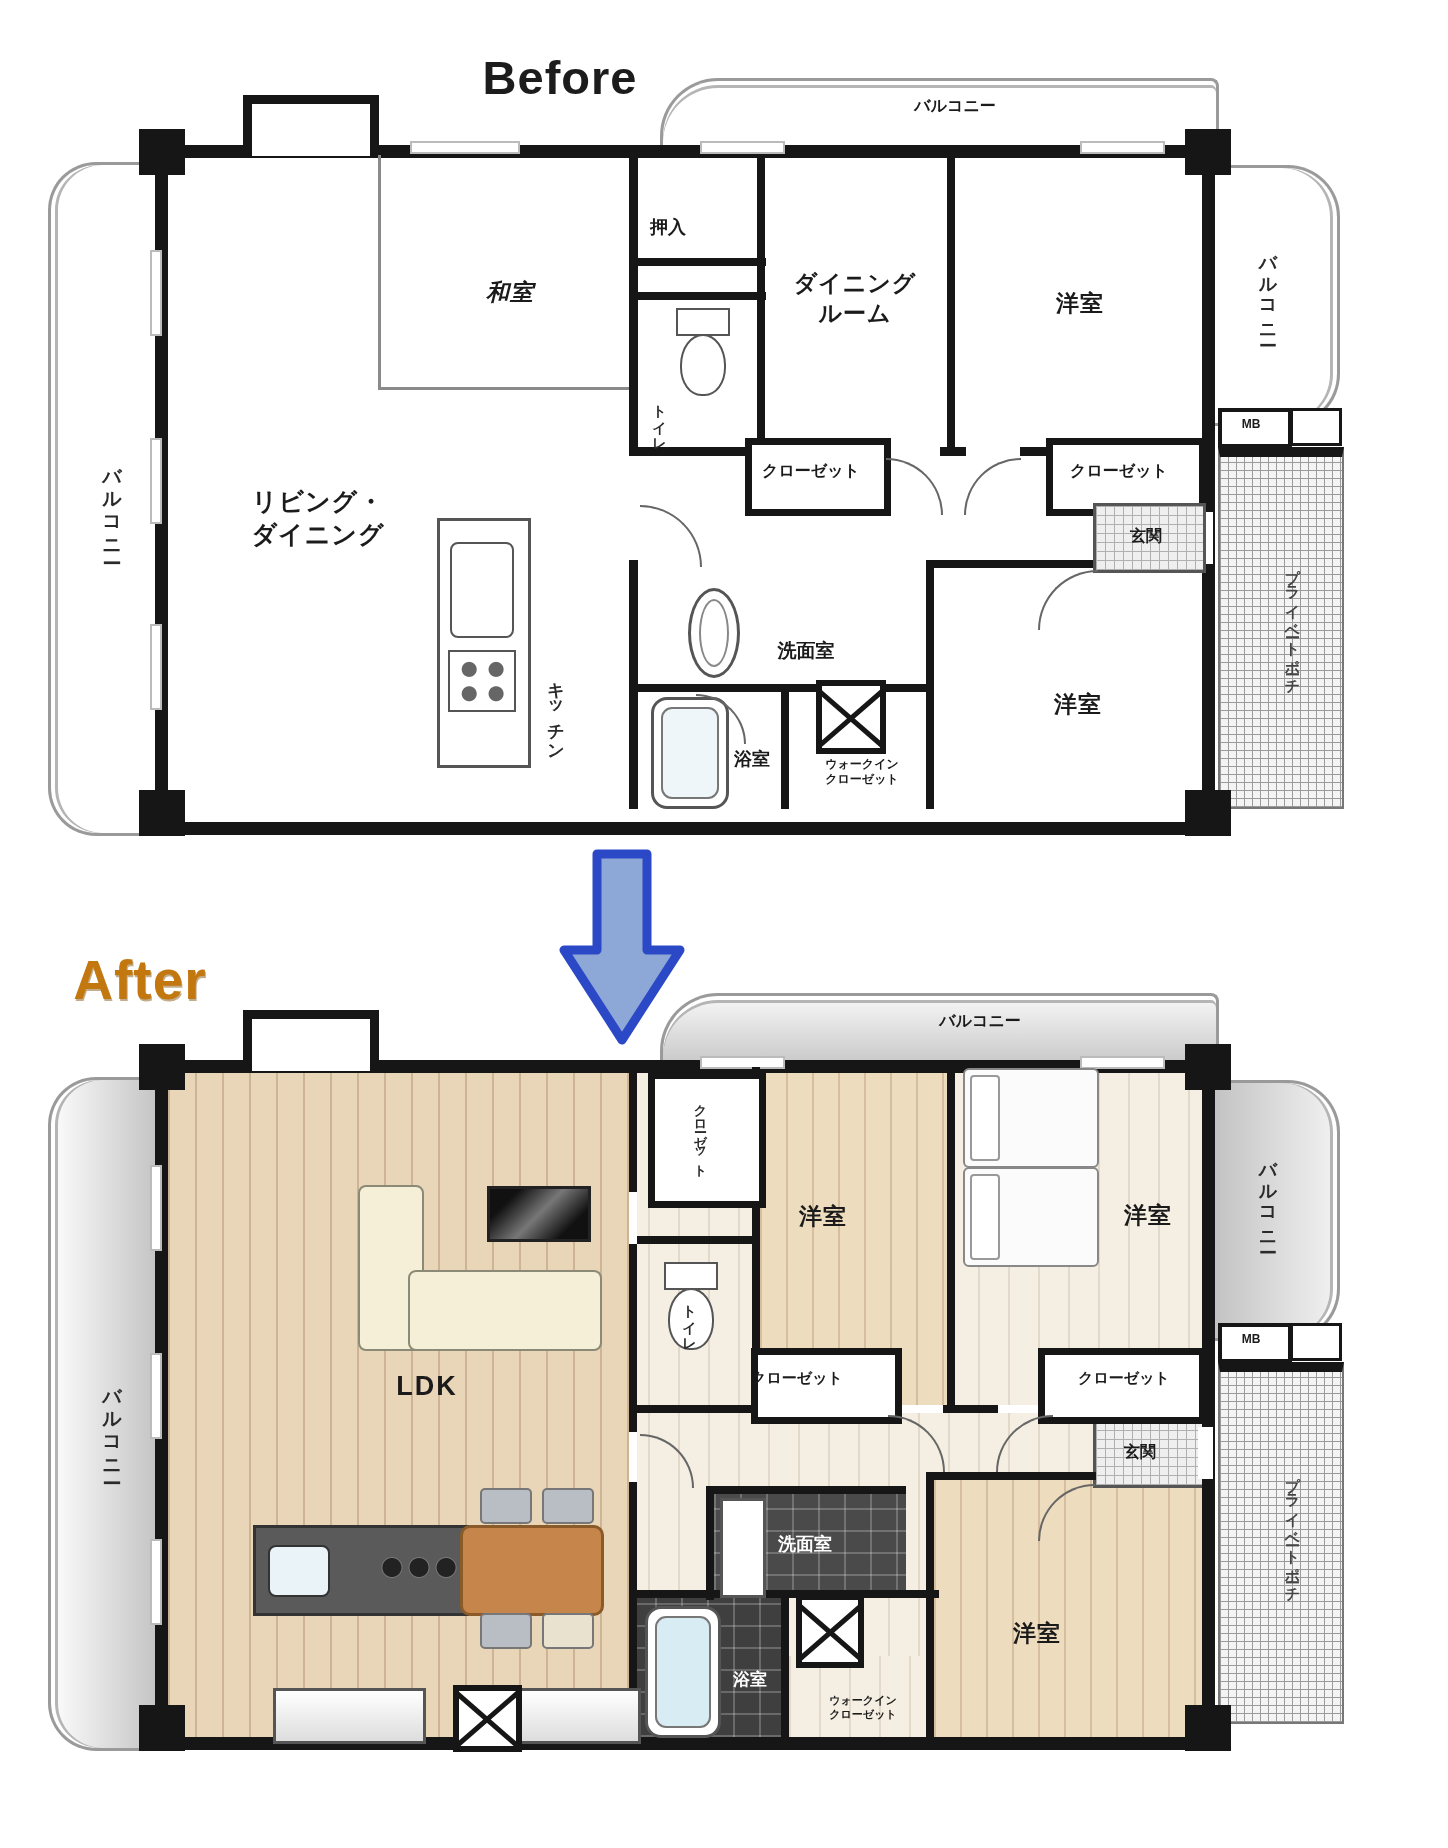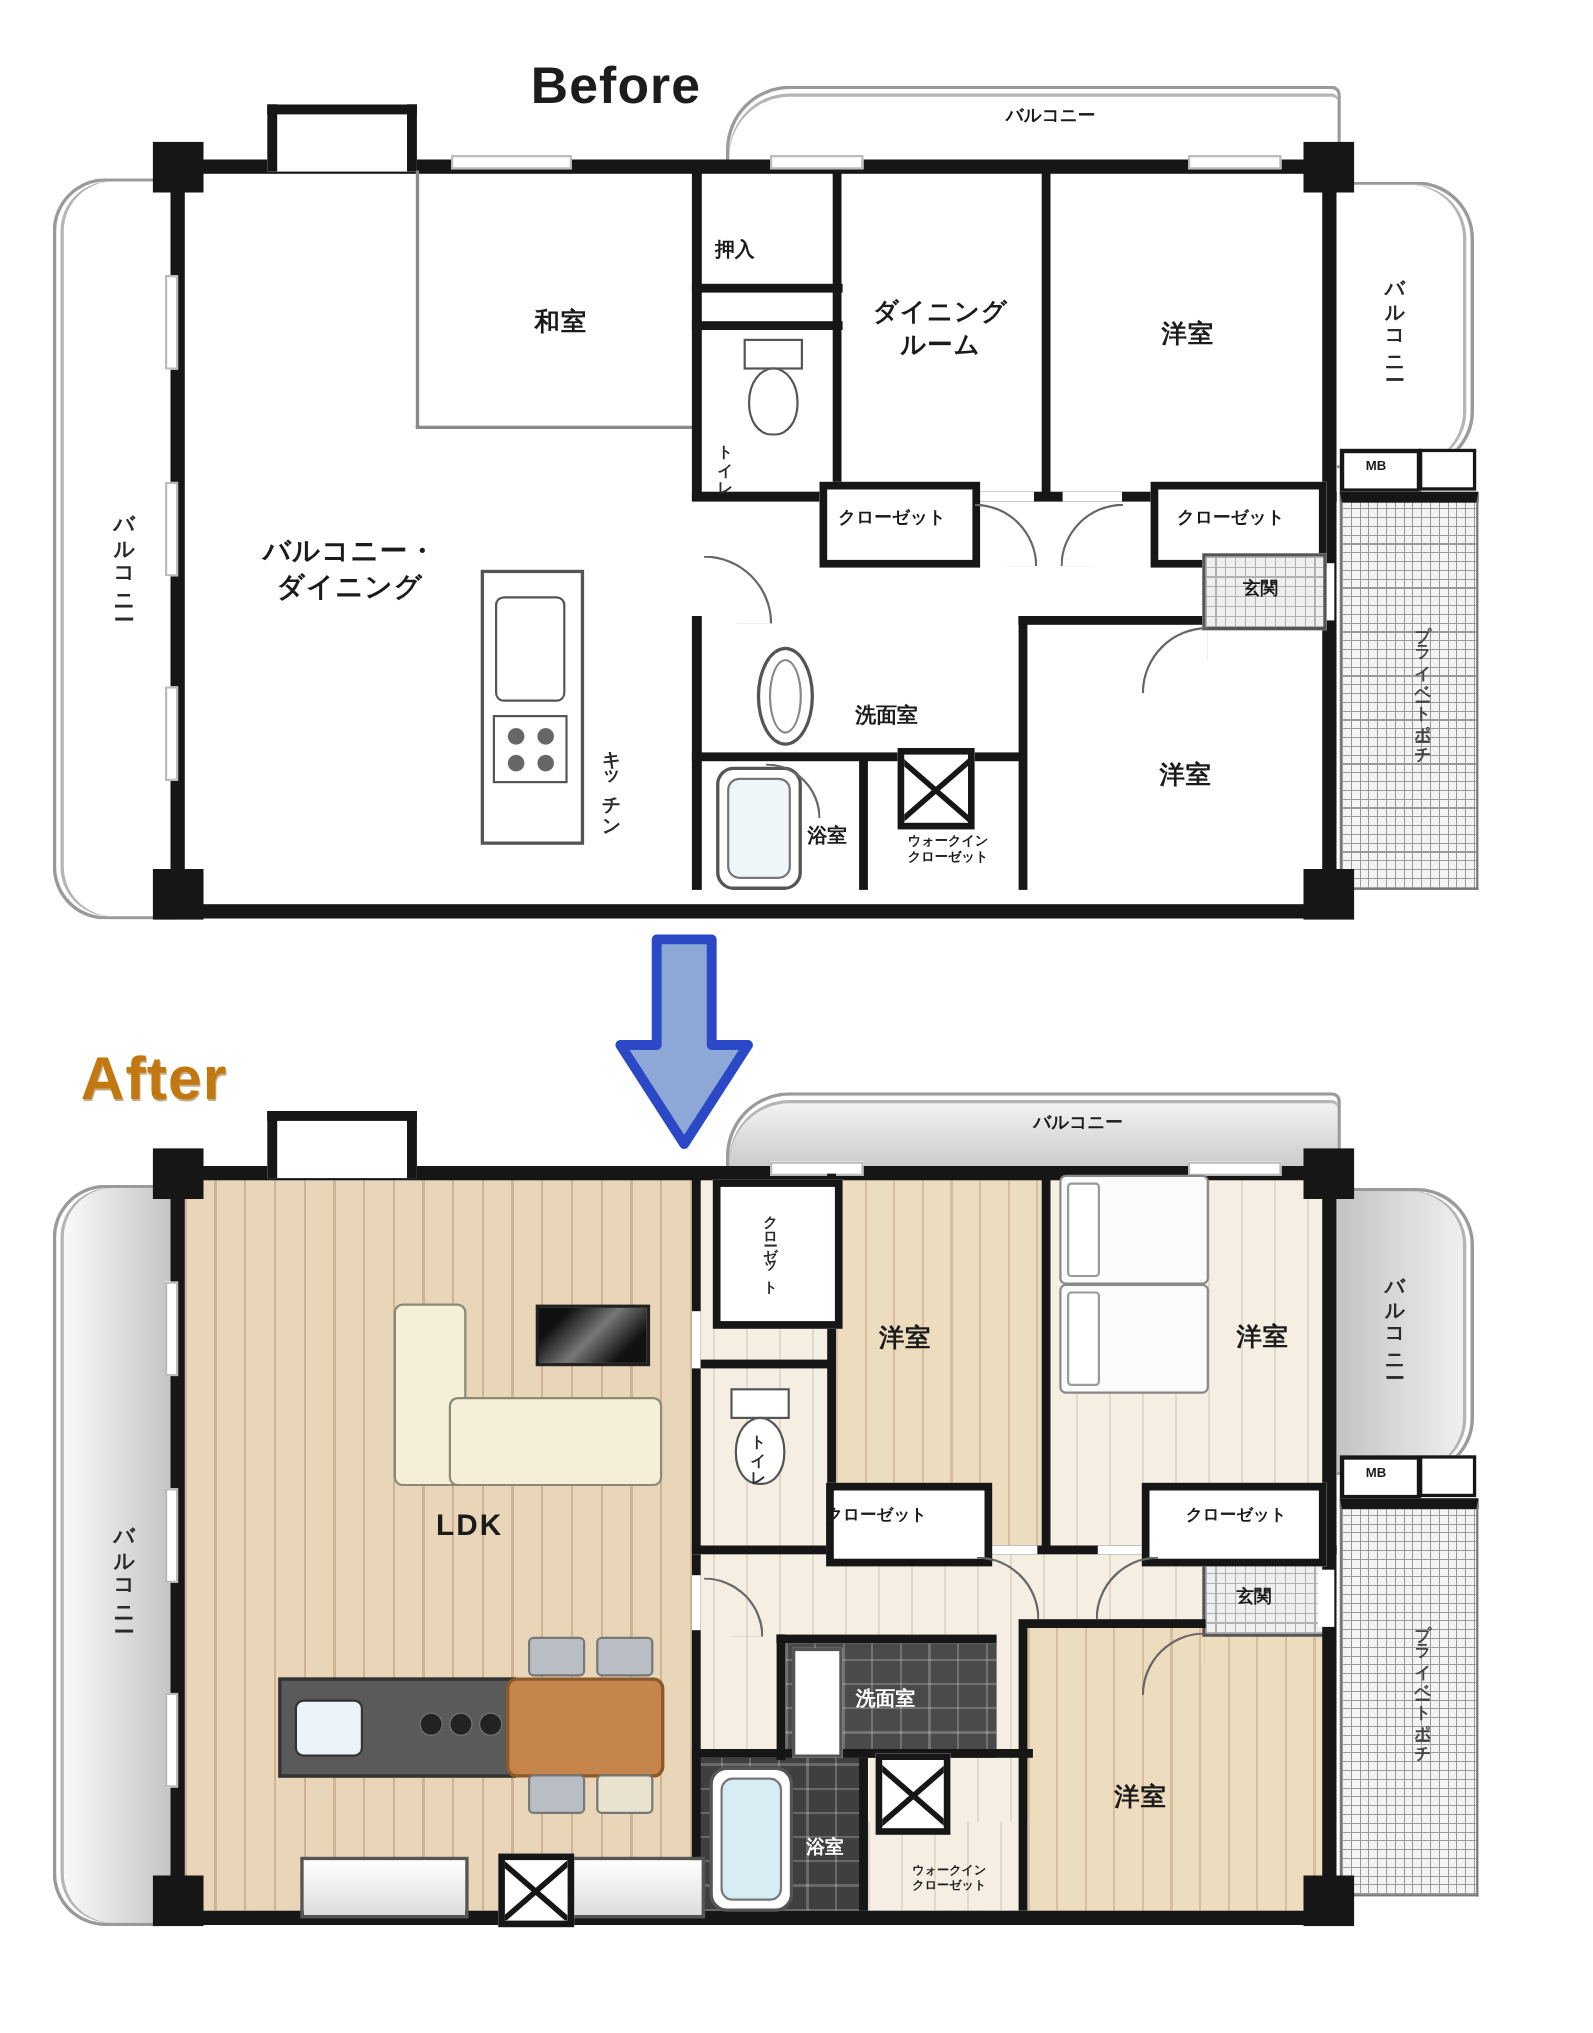--- a/index.html
+++ b/index.html
@@ -152,25 +152,25 @@
     <div class="arc q1" style="left:640px;top:505px;width:60px;height:60px;"></div>
     <div class="arc q2" style="left:1038px;top:570px;width:58px;height:58px;"></div>
     <div class="arc q1" style="left:696px;top:694px;width:48px;height:48px;"></div>
 
     <div class="lbl sm" style="left:955px;top:106px;">バルコニー</div>
     <div class="vlbl" style="left:112px;top:505px;font-size:19px;">バルコニー</div>
     <div class="vlbl" style="left:1268px;top:290px;font-size:18px;">バルコニー</div>
     <div class="vlbl" style="left:1292px;top:622px;font-size:15px;letter-spacing:1px;color:#444;">プライベートポーチ</div>
     <div class="lbl xs" style="left:1251px;top:424px;">MB</div>
     <div class="lbl sm" style="left:668px;top:228px;font-size:18px;">押入</div>
-    <div class="lbl" style="left:510px;top:292px;">和室</div>
+    <div class="lbl" style="left:510px;top:292px;font-style:italic;">和室</div>
     <div class="lbl" style="left:855px;top:298px;">ダイニング
 ルーム</div>
     <div class="lbl" style="left:1080px;top:303px;">洋室</div>
-    <div class="lbl" style="left:318px;top:518px;font-size:25px;">バルコニー・
+    <div class="lbl" style="left:318px;top:518px;font-size:25px;">リビング・
 ダイニング</div>
     <div class="lbl sm" style="left:811px;top:471px;">クローゼット</div>
     <div class="lbl sm" style="left:1119px;top:471px;">クローゼット</div>
     <div class="lbl sm" style="left:1146px;top:536px;">玄関</div>
     <div class="vlbl" style="left:660px;top:420px;font-size:14px;letter-spacing:1px;">トイレ</div>
     <div class="lbl sm" style="left:806px;top:651px;font-size:19px;">洗面室</div>
     <div class="vlbl" style="left:556px;top:712px;font-size:17px;letter-spacing:1px;">キッチン</div>
     <div class="lbl sm" style="left:752px;top:760px;font-size:18px;">浴室</div>
     <div class="lbl xs" style="left:862px;top:772px;">ウォークイン
 クローゼット</div>

